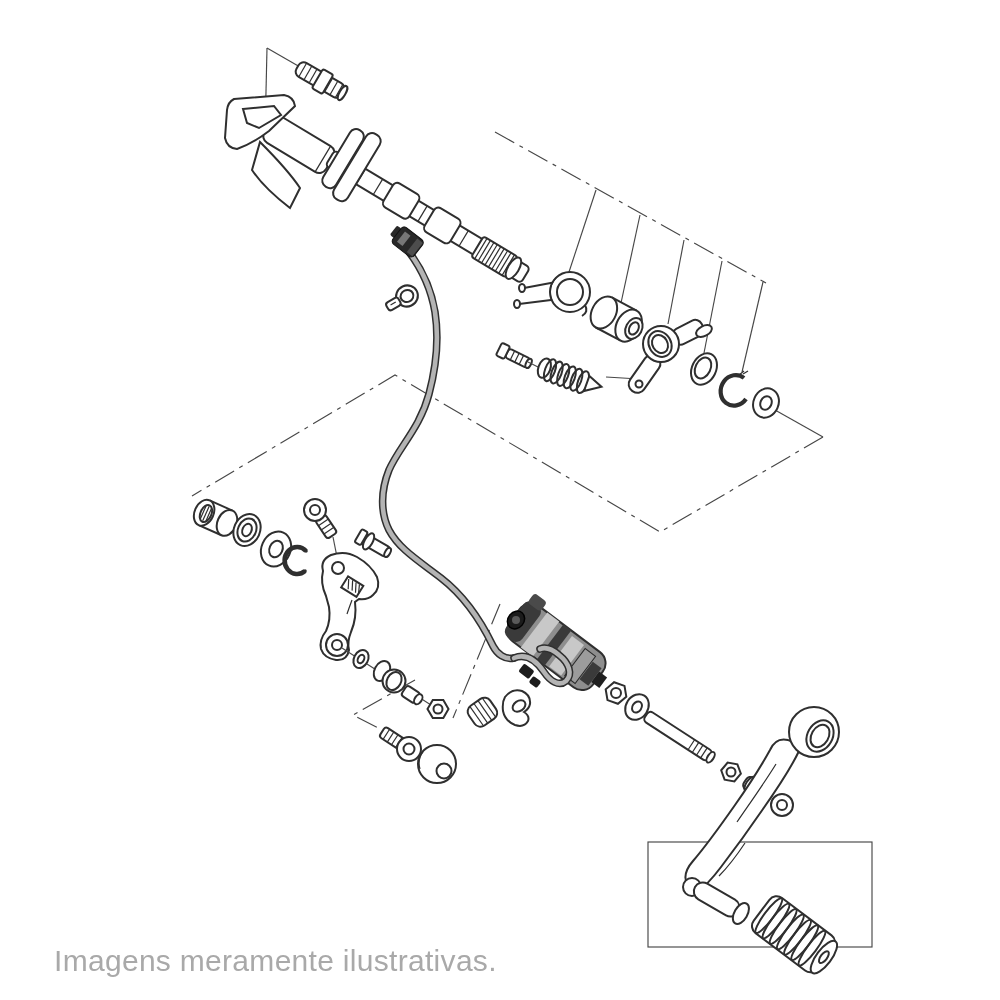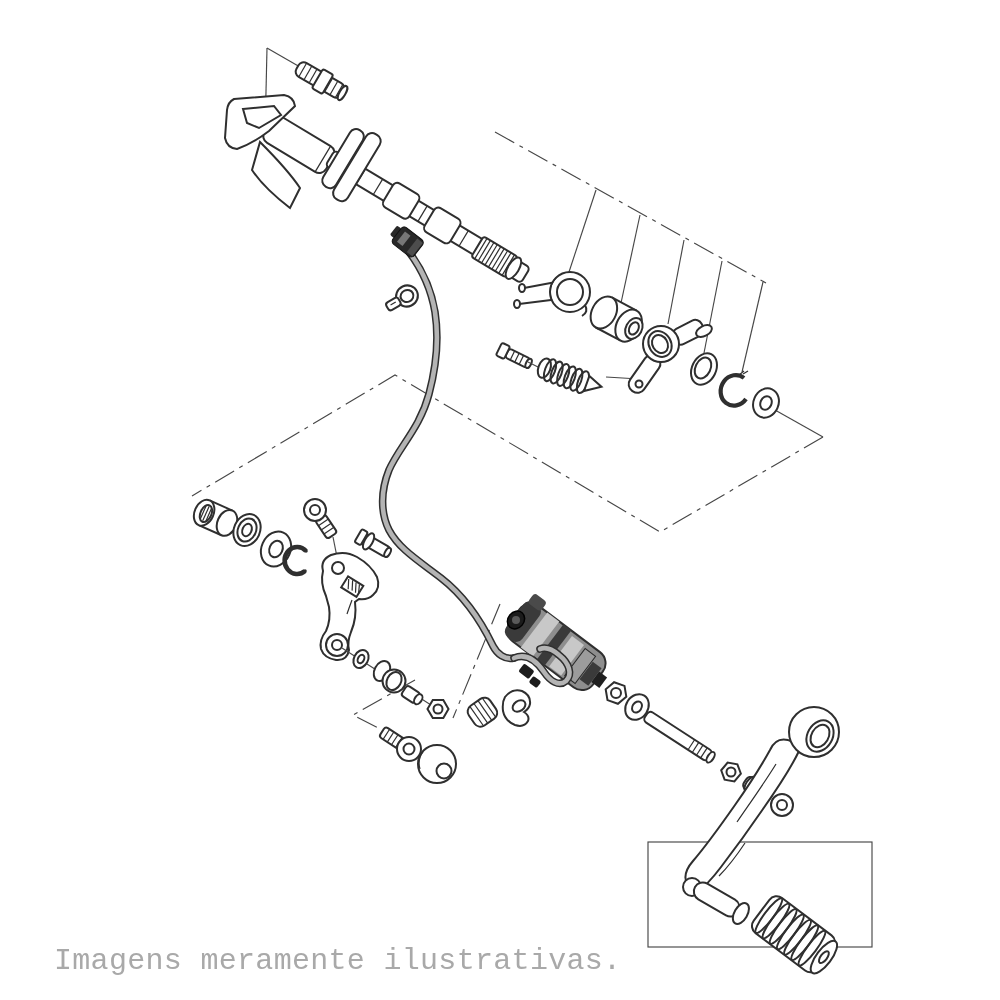--- a/index.html
+++ b/index.html
@@ -1,19 +1,19 @@
 <!DOCTYPE html>
 <html style="--background: #ffffff; --line_color: #2f2f2f; --thin_line: #474747; --caption_color: #a9a9a9; --cable_gray: #b4b4b4; --sensor_dark: #3a3a3a; --sensor_mid: #8e8e8e; --sensor_light: #c8c8c8; --connector_dark: #282828;"><head>
 <meta charset="utf-8">
 <style>
   html,body{margin:0;padding:0;}
   body{background:#fff;font-family:"Liberation Sans",sans-serif;}
   .stage{position:relative;width:1000px;height:1000px;background:var(--background,#fff);overflow:hidden;}
   .caption{position:absolute;left:54px;top:944px;font-size:30px;letter-spacing:.3px;
-           color:var(--caption_color,#a9a9a9);font-family:Liberation Mono, monospace;}
+           color:var(--caption_color,#a9a9a9);font-family:Liberation Sans, sans-serif;}
   svg{position:absolute;left:0;top:0;}
   
   .wf{fill:#fff;stroke:var(--line_color,#2f2f2f);stroke-width:2;}
   .nf{fill:none;stroke:var(--line_color,#2f2f2f);stroke-width:2;}
   .t1{fill:none;stroke:var(--line_color,#2f2f2f);stroke-width:1.2;}
   .tn{fill:none;stroke:var(--thin_line,#474747);stroke-width:1.15;}
   .dd{fill:none;stroke:var(--thin_line,#474747);stroke-width:1.15;stroke-dasharray:22 6 4 6;}
   .thk{fill:none;stroke:var(--line_color,#2f2f2f);}
   .cable-out{fill:none;stroke:var(--line_color,#2f2f2f);stroke-width:7.6;stroke-linecap:round;}
   .cable-in{fill:none;stroke:var(--cable_gray,#b4b4b4);stroke-width:4.6;stroke-linecap:round;}

